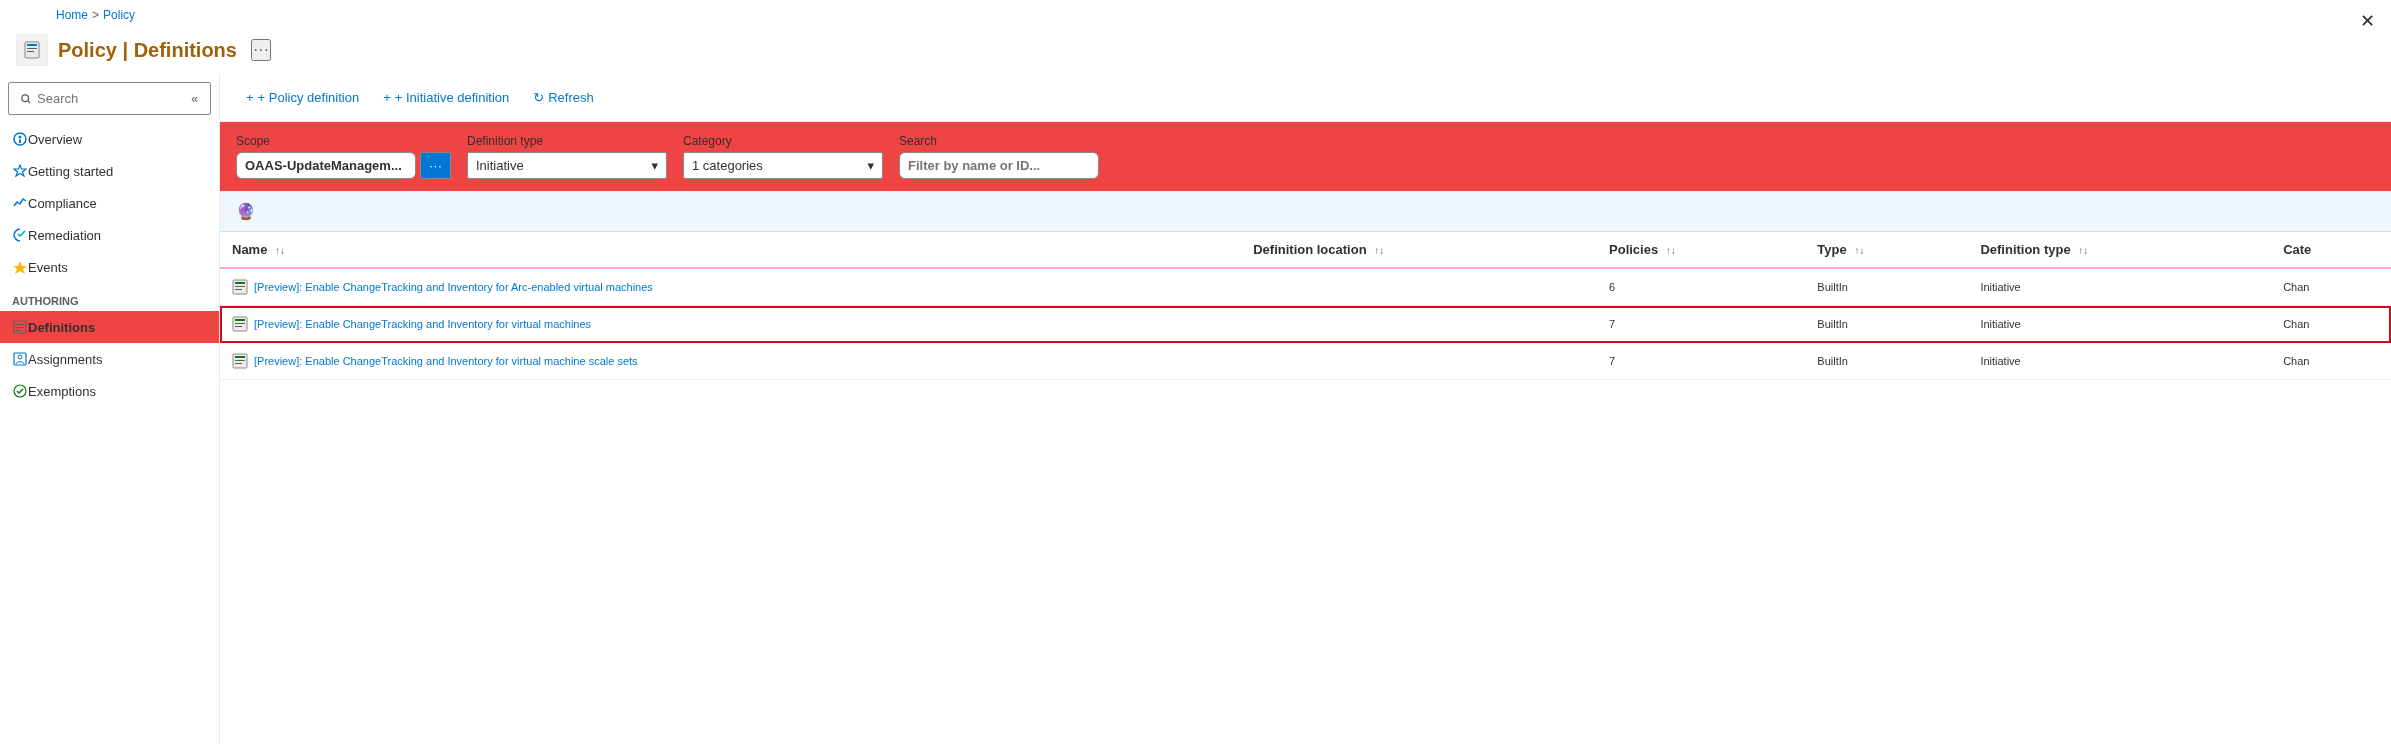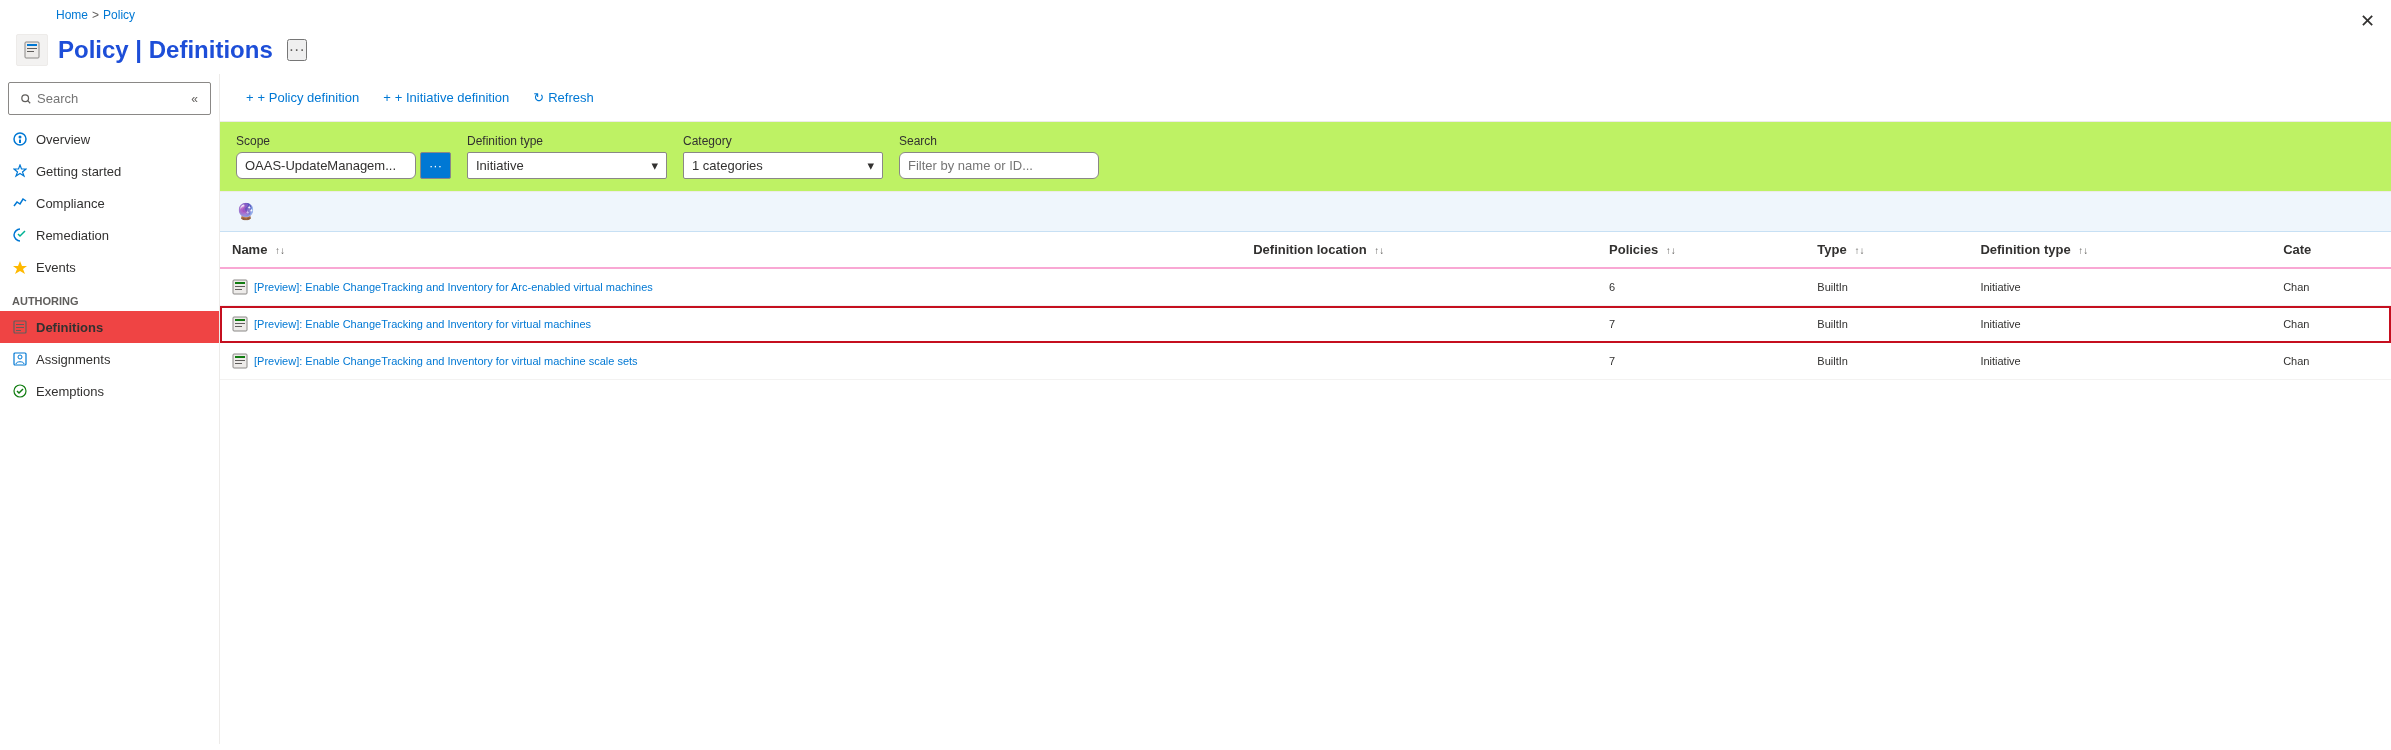--- a/index.html
+++ b/index.html
@@ -13,21 +13,21 @@
     .breadcrumb span { margin: 0 4px; }
 
     
     .page-header {
       display: flex; align-items: center; padding: 4px 16px 8px 16px; gap: 10px;
     }
     .page-header-icon {
       width: 32px; height: 32px; background: #f3f2f1; border: 1px solid #edebe9;
       display: flex; align-items: center; justify-content: center; border-radius: 2px; flex-shrink: 0;
     }
-    .page-header h1 { font-size: 24px; font-weight: 600; color: #1d4ed8; }
+    .page-header h1 { font-size: 20px; font-weight: 600; color: #a16207; }
     .page-header .ellipsis { color: #605e5c; cursor: pointer; font-size: 16px; margin-left: 4px; }
 
     
     .main-layout { display: flex; height: calc(100vh - 80px); }
 
     
     .sidebar {
       width: 220px; flex-shrink: 0; border-right: 1px solid #edebe9;
       display: flex; flex-direction: column;
     }
@@ -37,21 +37,21 @@
       border: 1px solid #8a8886; margin: 8px; border-radius: 2px;
       background: #fff;
     }
     .sidebar-search input {
       border: none; outline: none; font-size: 13px; color: #323130; width: 100%; background: transparent;
     }
     .sidebar-collapse {
       margin-left: auto; cursor: pointer; color: #605e5c; font-size: 12px;
     }
     .nav-item {
-      display: flex; align-items: center; gap: 8px; padding: 8px 12px;
+      display: flex; align-items: center; padding: 8px 12px;
       cursor: pointer; color: #323130; font-size: 13px;
     }
     .nav-item.active { background: #ef4444; font-weight: 600; }
     .nav-section-label {
       padding: 12px 12px 4px 12px; font-size: 11px; font-weight: 700; color: #605e5c; text-transform: uppercase;
     }
     .nav-icon { width: 16px; height: 16px; display: flex; align-items: center; justify-content: center; flex-shrink: 0; }
 
     
     .content { flex: 1; overflow: auto; display: flex; flex-direction: column; }
@@ -61,28 +61,28 @@
       display: flex; align-items: center; gap: 4px; padding: 10px 16px; border-bottom: 1px solid #edebe9;
     }
     .toolbar-btn {
       display: flex; align-items: center; gap: 4px; padding: 6px 10px;
       border: none; background: transparent; cursor: pointer; color: #0078d4; font-size: 13px;
     }
 
     
     .filter-bar {
       display: flex; align-items: flex-end; gap: 16px; padding: 12px 16px;
-      background: #bef264; border-bottom: 1px solid #edebe9;
+      background: #ef4444; border-bottom: 1px solid #edebe9;
     }
     .filter-field { display: flex; flex-direction: column; gap: 4px; }
     .filter-label { font-size: 12px; color: #323130; font-weight: 400; }
     .filter-scope-row { display: flex; gap: 4px; align-items: center; }
     .filter-input {
       border: 1px solid #8a8886; padding: 5px 8px; font-size: 13px;
-      background: #fff; border-radius: 6px; min-width: 180px;
+      background: #fff; border-radius: 6px; min-width: 180px; font-weight: bold;
     }
     .filter-input-search { min-width: 200px; }
     .filter-select {
       display: flex; align-items: center; justify-content: space-between;
       border: 1px solid #8a8886; padding: 5px 8px; font-size: 13px;
       background: #fff; border-radius: 2px; min-width: 200px; cursor: pointer;
     }
     .filter-btn-dots {
       border: 1px solid #8a8886; background: #0078d4; color: #fff; padding: 5px 8px;
       cursor: pointer; border-radius: 2px; font-size: 13px;

